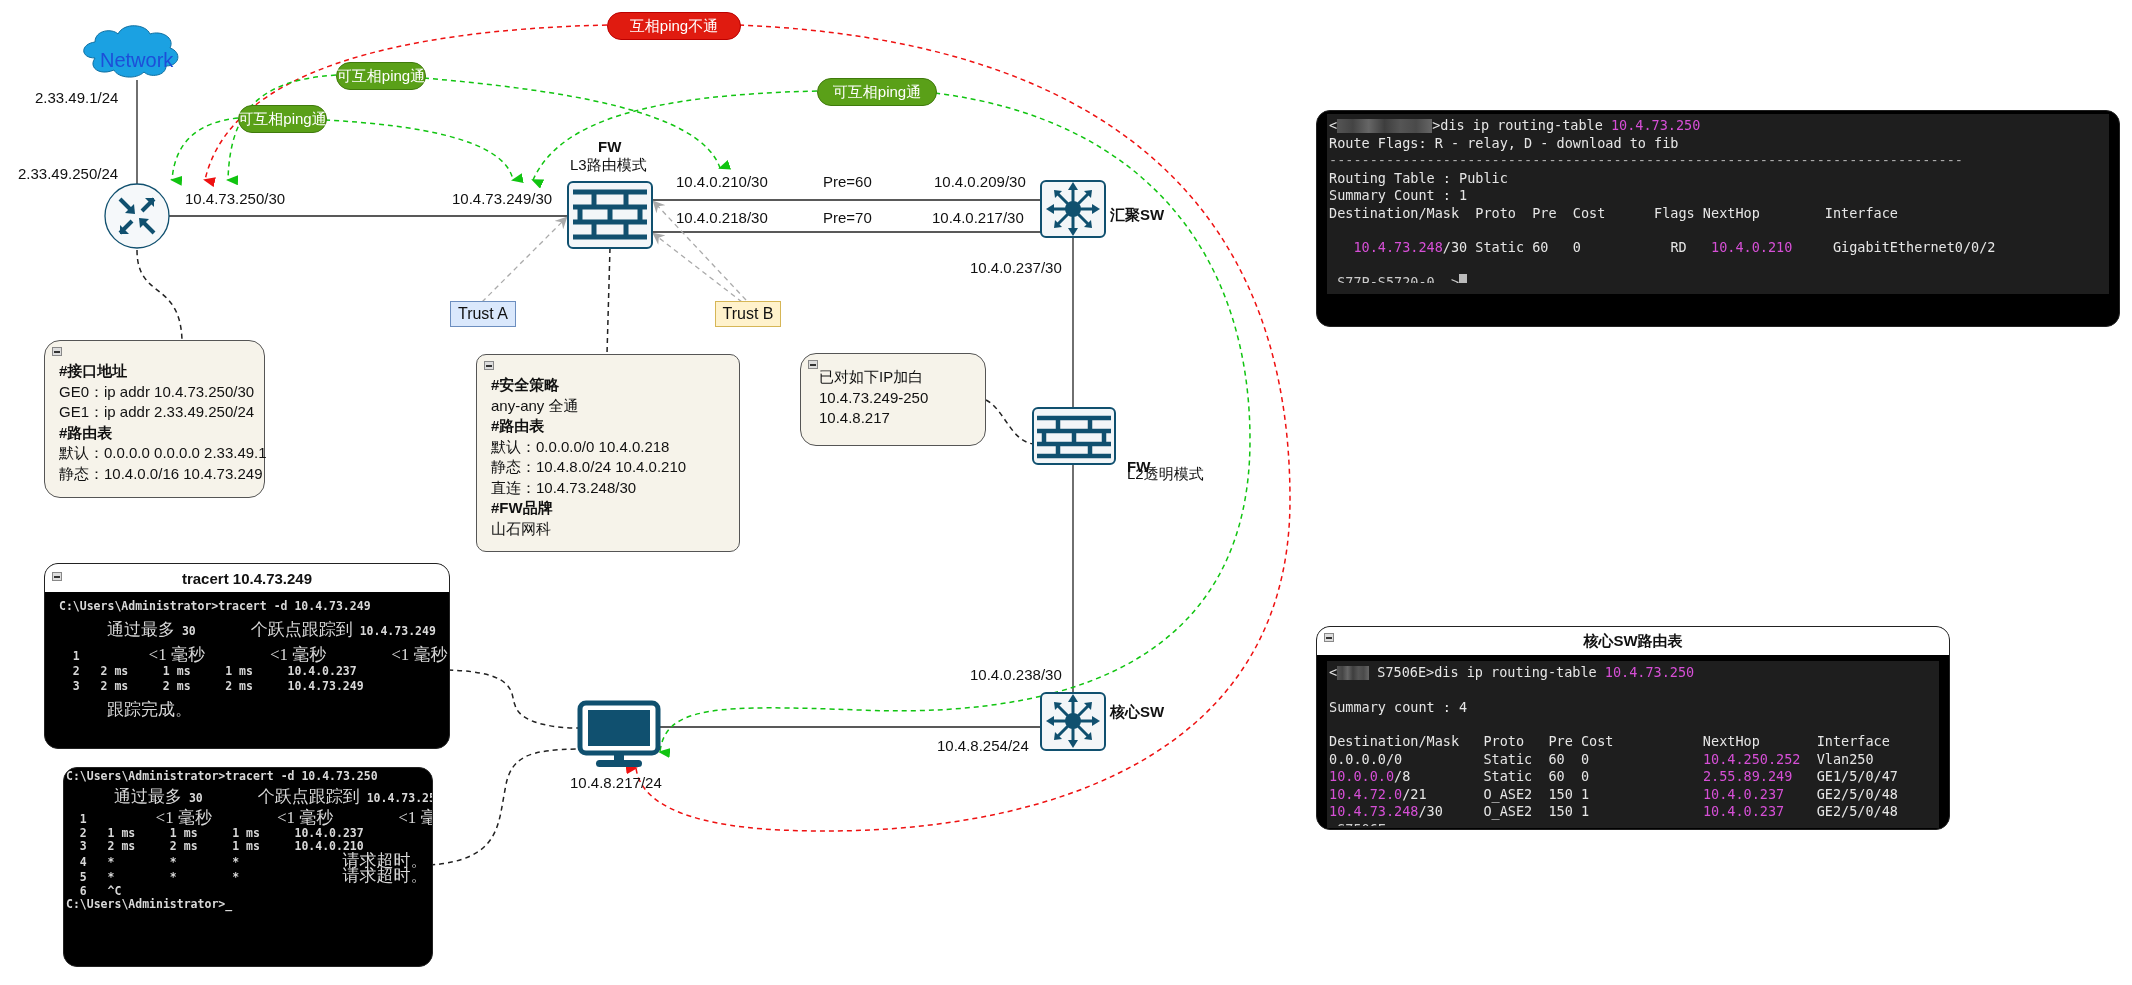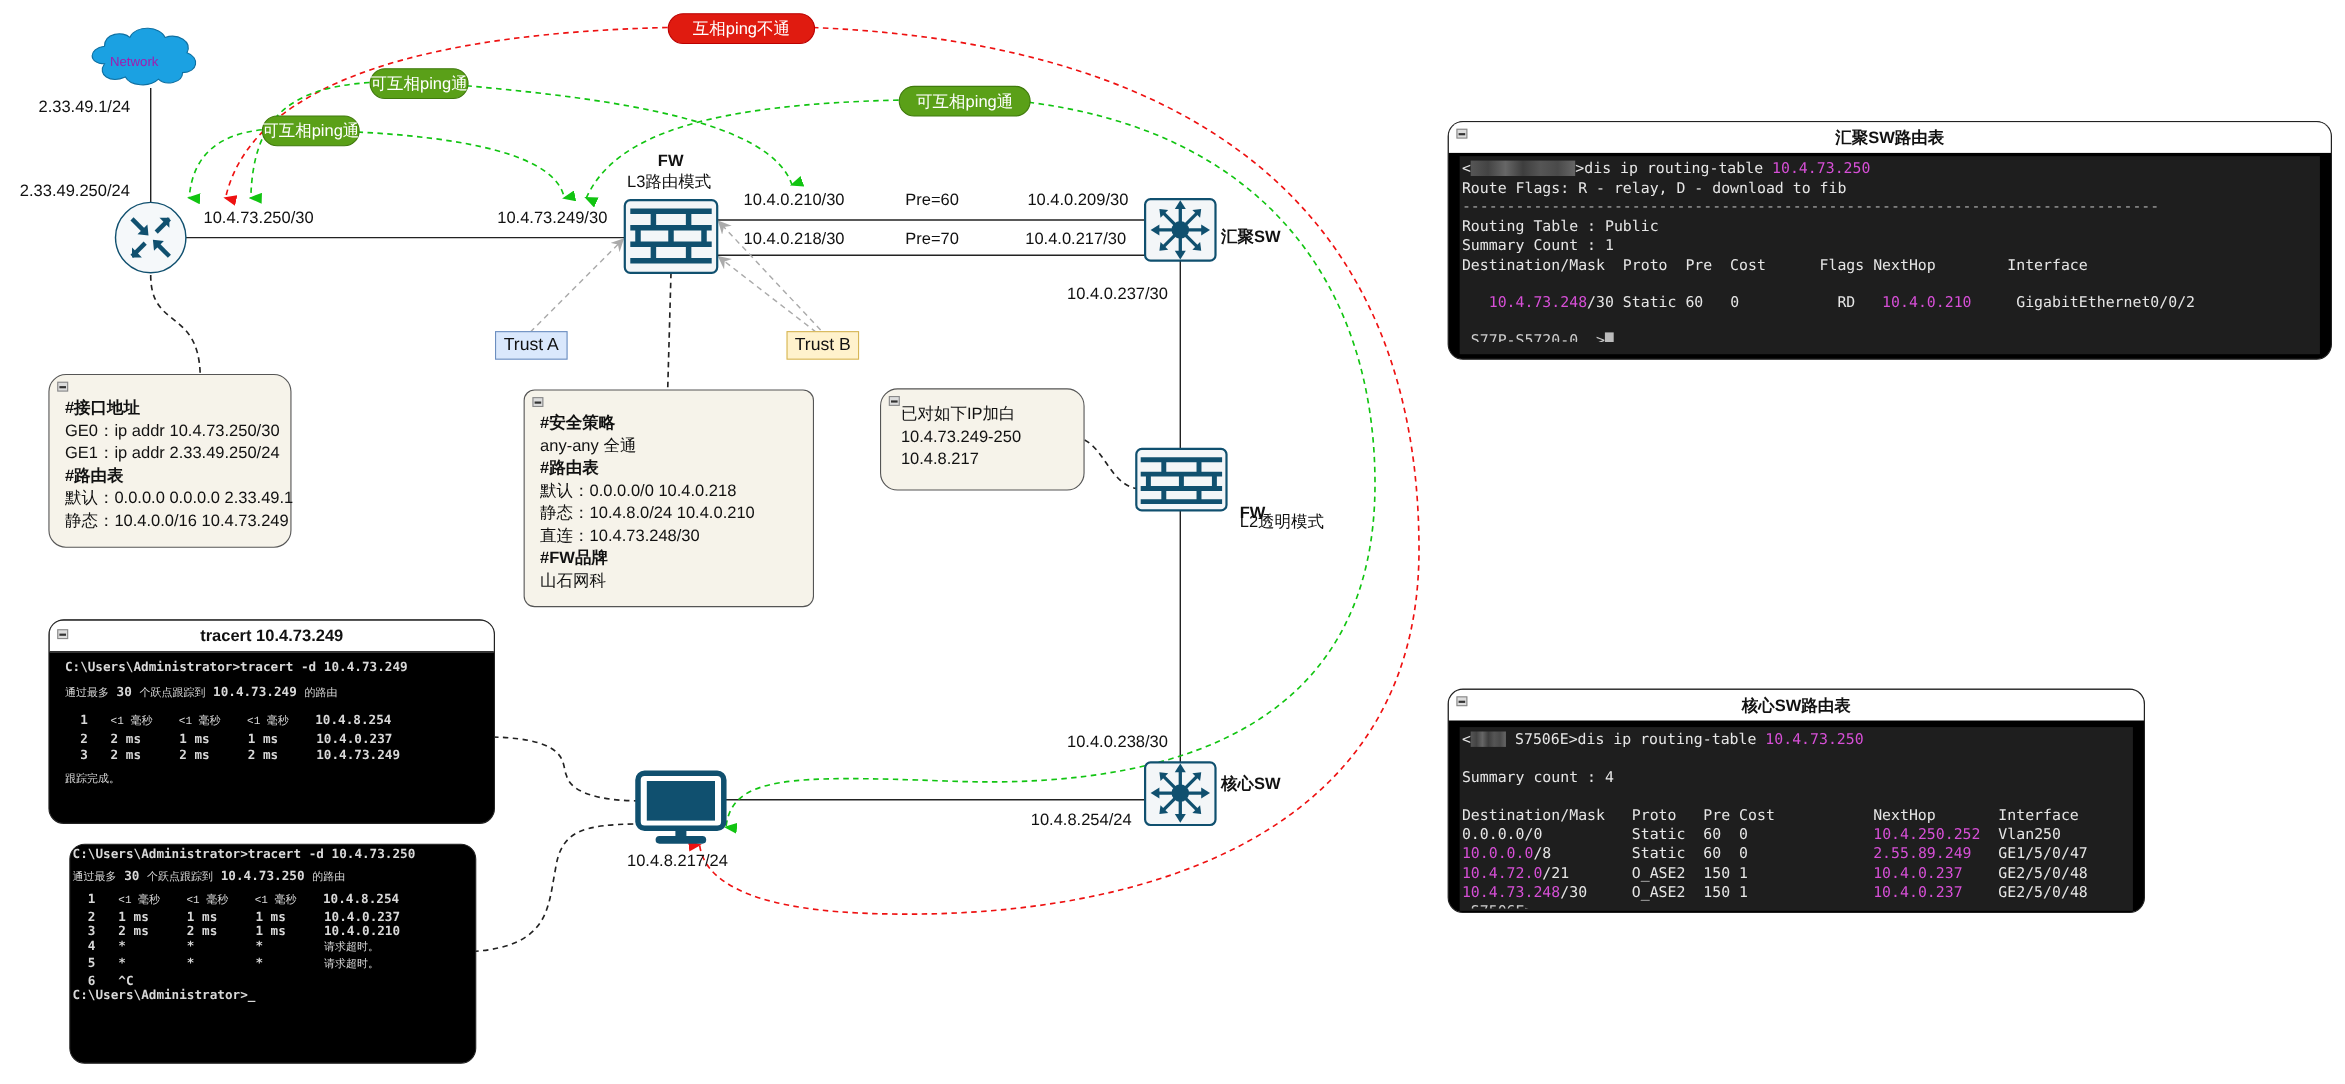--- a/index.html
+++ b/index.html
@@ -13,21 +13,21 @@
   .note{position:absolute;background:#f6f3ea;border:1.5px solid #555;border-radius:16px;font-size:15px;line-height:20.5px;padding:20px 14px 10px 14px;box-sizing:border-box;}
   .note .row{white-space:nowrap;}
   .note .h{font-weight:bold;}
   .minus{position:absolute;left:7px;top:6px;width:10px;height:9px;background:#ddd;border:1px solid #888;box-sizing:border-box;}
   .minus::after{content:"";position:absolute;left:1px;right:1px;top:3px;height:1.5px;background:#333;}
   .trust{position:absolute;font-size:16px;display:flex;align-items:center;justify-content:center;box-sizing:border-box;}
   .term{position:absolute;background:#000;border:1.5px solid #222;border-radius:14px;overflow:hidden;box-sizing:border-box;}
   .term .title{background:#fff;height:28px;display:flex;align-items:center;justify-content:center;font-weight:bold;font-size:15px;position:relative;border-bottom:1px solid #000;}
   .term .title .minus{top:8px;}
   .cmd{font-family:"DejaVu Sans Mono","Liberation Mono",monospace;color:#d8d8d8;font-size:11.5px;font-weight:bold;padding:4px 14px;line-height:15px;white-space:pre;}
-  .cmd .big{font-family:Liberation Mono, monospace;font-weight:normal;font-size:10px;}
+  .cmd .big{font-family:Liberation Serif, serif;font-weight:normal;font-size:17px;margin-left:48px;}
   .rt{position:absolute;background:#000;border:1.5px solid #222;border-radius:14px;overflow:hidden;box-sizing:border-box;}
   .rt .title{background:#fff;height:28px;display:flex;align-items:center;justify-content:center;font-weight:bold;font-size:15px;position:relative;}
   .rt .body{background:#1e1e1e;margin:3px 10px 0 10px;font-family:"DejaVu Sans Mono","Liberation Mono",monospace;color:#e6e6e6;font-size:13.5px;line-height:17.5px;padding:3px 2px 0 2px;white-space:pre;overflow:hidden;}
   .mag{color:#d64fd6;}
   .blur{display:inline-block;background:linear-gradient(90deg,#555,#444,#666,#3e3e3e,#555,#4a4a4a,#666);height:14px;vertical-align:middle;}
 </style>
 </head>
 <body>
 
 <svg id="canvas" viewBox="0 0 2132 985" xmlns="http://www.w3.org/2000/svg">
@@ -163,21 +163,21 @@
   </g>
 
   <g>
     <rect x="580" y="703" width="78" height="50" rx="6" fill="#fff" stroke="#10506f" stroke-width="5"></rect>
     <rect x="588" y="710" width="62" height="36" fill="#10506f"></rect>
     <rect x="614" y="753" width="10" height="9" fill="#10506f"></rect>
     <rect x="596" y="760" width="46" height="7" rx="3.5" fill="#10506f"></rect>
   </g>
 </svg>
 
-<div class="lbl" style="left:100px;top:49px;color:#a21caf;font-size:12px;">Network</div>
+<div class="lbl" style="left:100px;top:49px;color:#1d4ed8;font-size:20px;">Network</div>
 <div class="lbl" style="left:35px;top:89px;">2.33.49.1/24</div>
 <div class="lbl" style="left:18px;top:165px;">2.33.49.250/24</div>
 <div class="lbl" style="left:185px;top:190px;">10.4.73.250/30</div>
 <div class="lbl" style="left:452px;top:190px;">10.4.73.249/30</div>
 
 <div class="lbl bold" style="left:598px;top:138px;">FW</div>
 <div class="lbl" style="left:570px;top:156px;">L3路由模式</div>
 
 <div class="lbl" style="left:676px;top:173px;">10.4.0.210/30</div>
 <div class="lbl" style="left:676px;top:209px;">10.4.0.218/30</div>
@@ -239,24 +239,20 @@
     <span>tracert 10.4.73.249</span>
   </div>
   <div class="cmd" style="padding-top:6px;"><div>C:\Users\Administrator&gt;tracert -d 10.4.73.249</div><div style="height:8px"></div><div class="hdr"><span class="big">通过最多</span> <span>30</span> <span class="big">个跃点跟踪到</span> <span>10.4.73.249</span> <span class="big">的路由</span></div><div style="height:8px"></div><div id="hops249"><div><span>  1   </span><span class="big">&lt;1 毫秒    </span><span class="big">&lt;1 毫秒    </span><span class="big">&lt;1 毫秒    </span><span>10.4.8.254</span></div><div><span>  2   </span><span>2 ms     </span><span>1 ms     </span><span>1 ms     </span><span>10.4.0.237</span></div><div><span>  3   </span><span>2 ms     </span><span>2 ms     </span><span>2 ms     </span><span>10.4.73.249</span></div></div><div style="height:8px"></div><div class="big">跟踪完成。</div></div>
 </div>
 
 <div class="term" style="left:63px;top:767px;width:370px;height:200px;">
   <div class="cmd" style="padding:2px 2px;line-height:13.5px;"><div>C:\Users\Administrator&gt;tracert -d 10.4.73.250</div><div style="height:6px"></div><div class="hdr"><span class="big">通过最多</span> <span>30</span> <span class="big">个跃点跟踪到</span> <span>10.4.73.250</span> <span class="big">的路由</span></div><div style="height:6px"></div><div id="hops250"><div><span>  1   </span><span class="big">&lt;1 毫秒    </span><span class="big">&lt;1 毫秒    </span><span class="big">&lt;1 毫秒    </span><span>10.4.8.254</span></div><div><span>  2   </span><span>1 ms     </span><span>1 ms     </span><span>1 ms     </span><span>10.4.0.237</span></div><div><span>  3   </span><span>2 ms     </span><span>2 ms     </span><span>1 ms     </span><span>10.4.0.210</span></div><div><span>  4   </span><span>*        </span><span>*        </span><span>*        </span><span class="big">请求超时。</span></div><div><span>  5   </span><span>*        </span><span>*        </span><span>*        </span><span class="big">请求超时。</span></div><div><span>  6   </span><span>^C       </span><span>         </span><span>         </span><span></span></div></div><div>C:\Users\Administrator&gt;_</div></div>
 </div>
 
 <div class="rt" style="left:1316px;top:110px;width:804px;height:217px;">
-  <div class="title">
-    <div class="minus"></div>
-    <span>汇聚SW路由表</span>
-  </div>
   <div class="body" style="height:177px;"><div><span>&lt;</span><span class="blur" style="width:95px"></span><span>&gt;dis ip routing-table </span><span class="mag">10.4.73.250</span></div><div>Route Flags: R - relay, D - download to fib</div><div style="color:#aaa">------------------------------------------------------------------------------</div><div>Routing Table : Public</div><div>Summary Count : 1</div><div id="aggHeader">Destination/Mask  Proto  Pre  Cost      Flags NextHop        Interface</div><div style="height:17px"></div><div id="aggRows"><div><span>   </span><span class="mag">10.4.73.248</span><span>/30 </span><span>Static 60   0           RD   </span><span class="mag">10.4.0.210     </span><span>GigabitEthernet0/0/2</span></div></div><div style="height:17px"></div><div style="height:9px;overflow:hidden;color:#ccc"><span> S77P-S5720-0  &gt;</span><span style="display:inline-block;width:8px;height:12px;background:#bbb;vertical-align:top"></span></div></div>
 </div>
 
 <div class="rt" style="left:1316px;top:626px;width:634px;height:204px;">
   <div class="title">
     <div class="minus"></div>
     <span>核心SW路由表</span>
   </div>
   <div class="body" style="height:164px;margin-top:6px;"><div><span>&lt;</span><span class="blur" style="width:32px"></span><span> S7506E&gt;dis ip routing-table </span><span class="mag">10.4.73.250</span></div><div style="height:17px"></div><div>Summary count : 4</div><div style="height:17px"></div><div id="coreHeader">Destination/Mask   Proto   Pre Cost           NextHop       Interface</div><div id="coreRows"><div><span>0.0.0.0</span><span>/0          </span><span>Static  60  0              </span><span class="mag">10.4.250.252  </span><span>Vlan250</span></div><div><span class="mag">10.0.0.0</span><span>/8         </span><span>Static  60  0              </span><span class="mag">2.55.89.249   </span><span>GE1/5/0/47</span></div><div><span class="mag">10.4.72.0</span><span>/21       </span><span>O_ASE2  150 1              </span><span class="mag">10.4.0.237    </span><span>GE2/5/0/48</span></div><div><span class="mag">10.4.73.248</span><span>/30     </span><span>O_ASE2  150 1              </span><span class="mag">10.4.0.237    </span><span>GE2/5/0/48</span></div></div><div style="height:5px;overflow:hidden;color:#ccc"><span> S7506E&gt;</span></div></div>
 </div>

